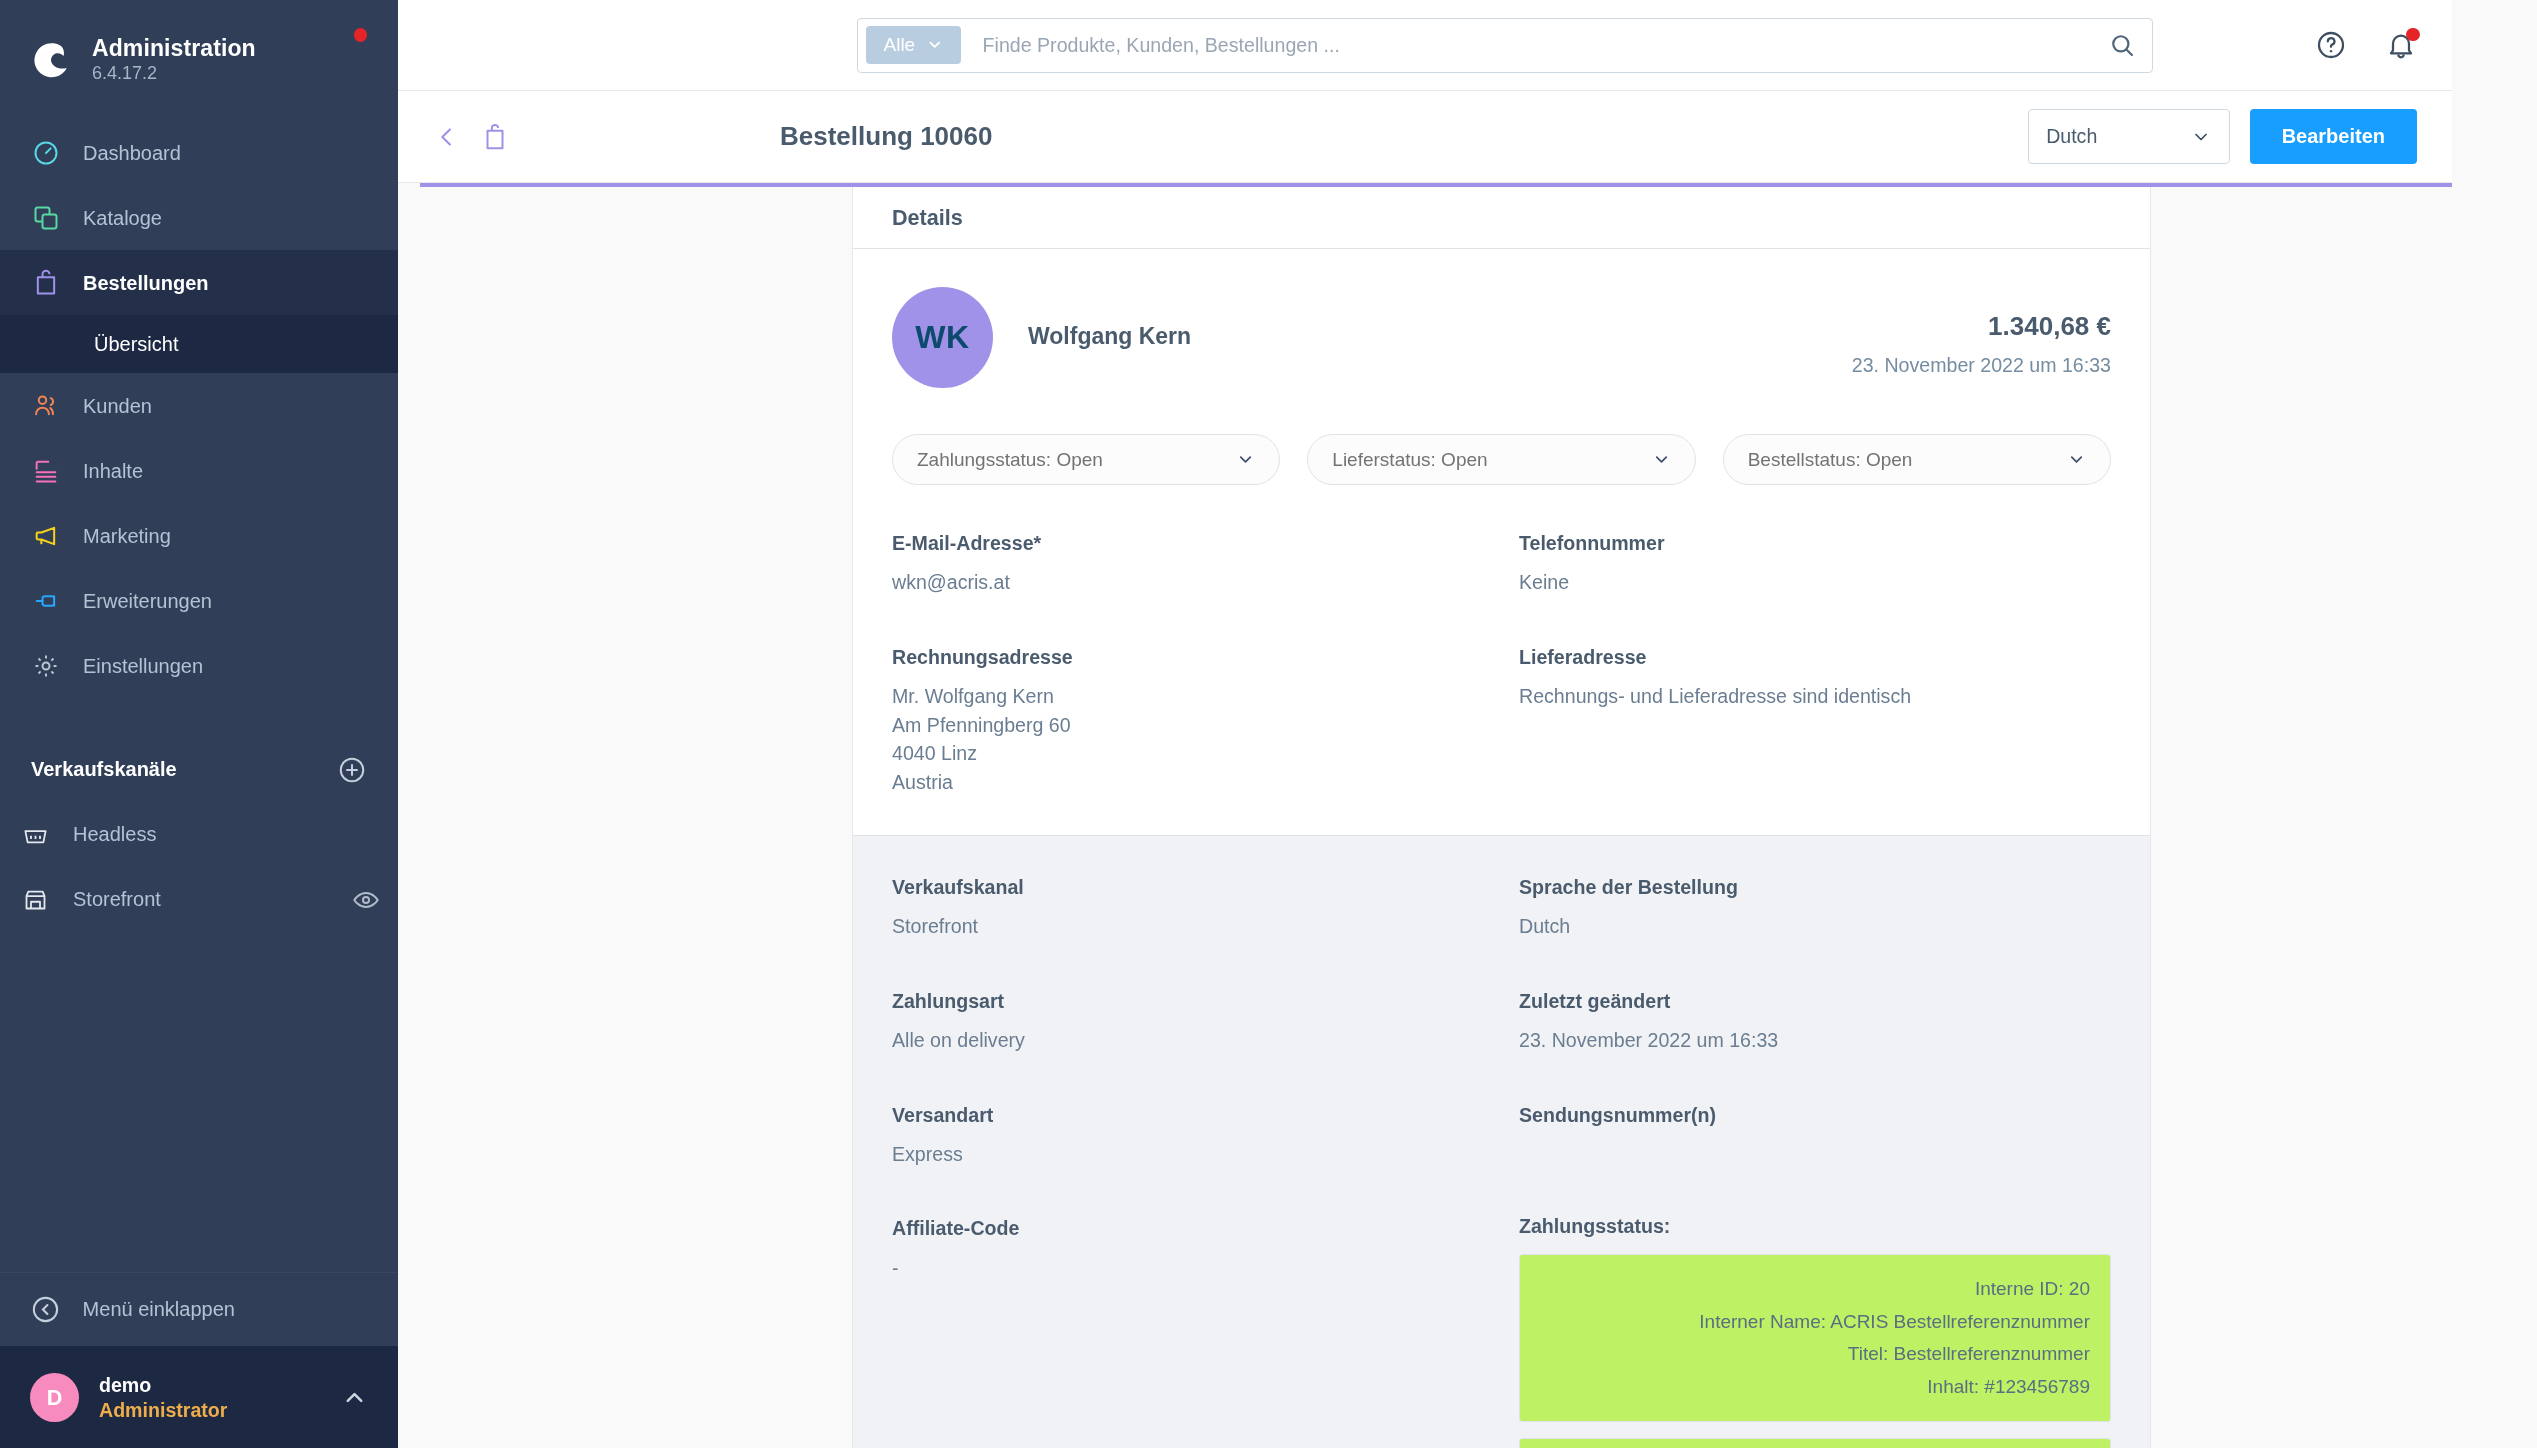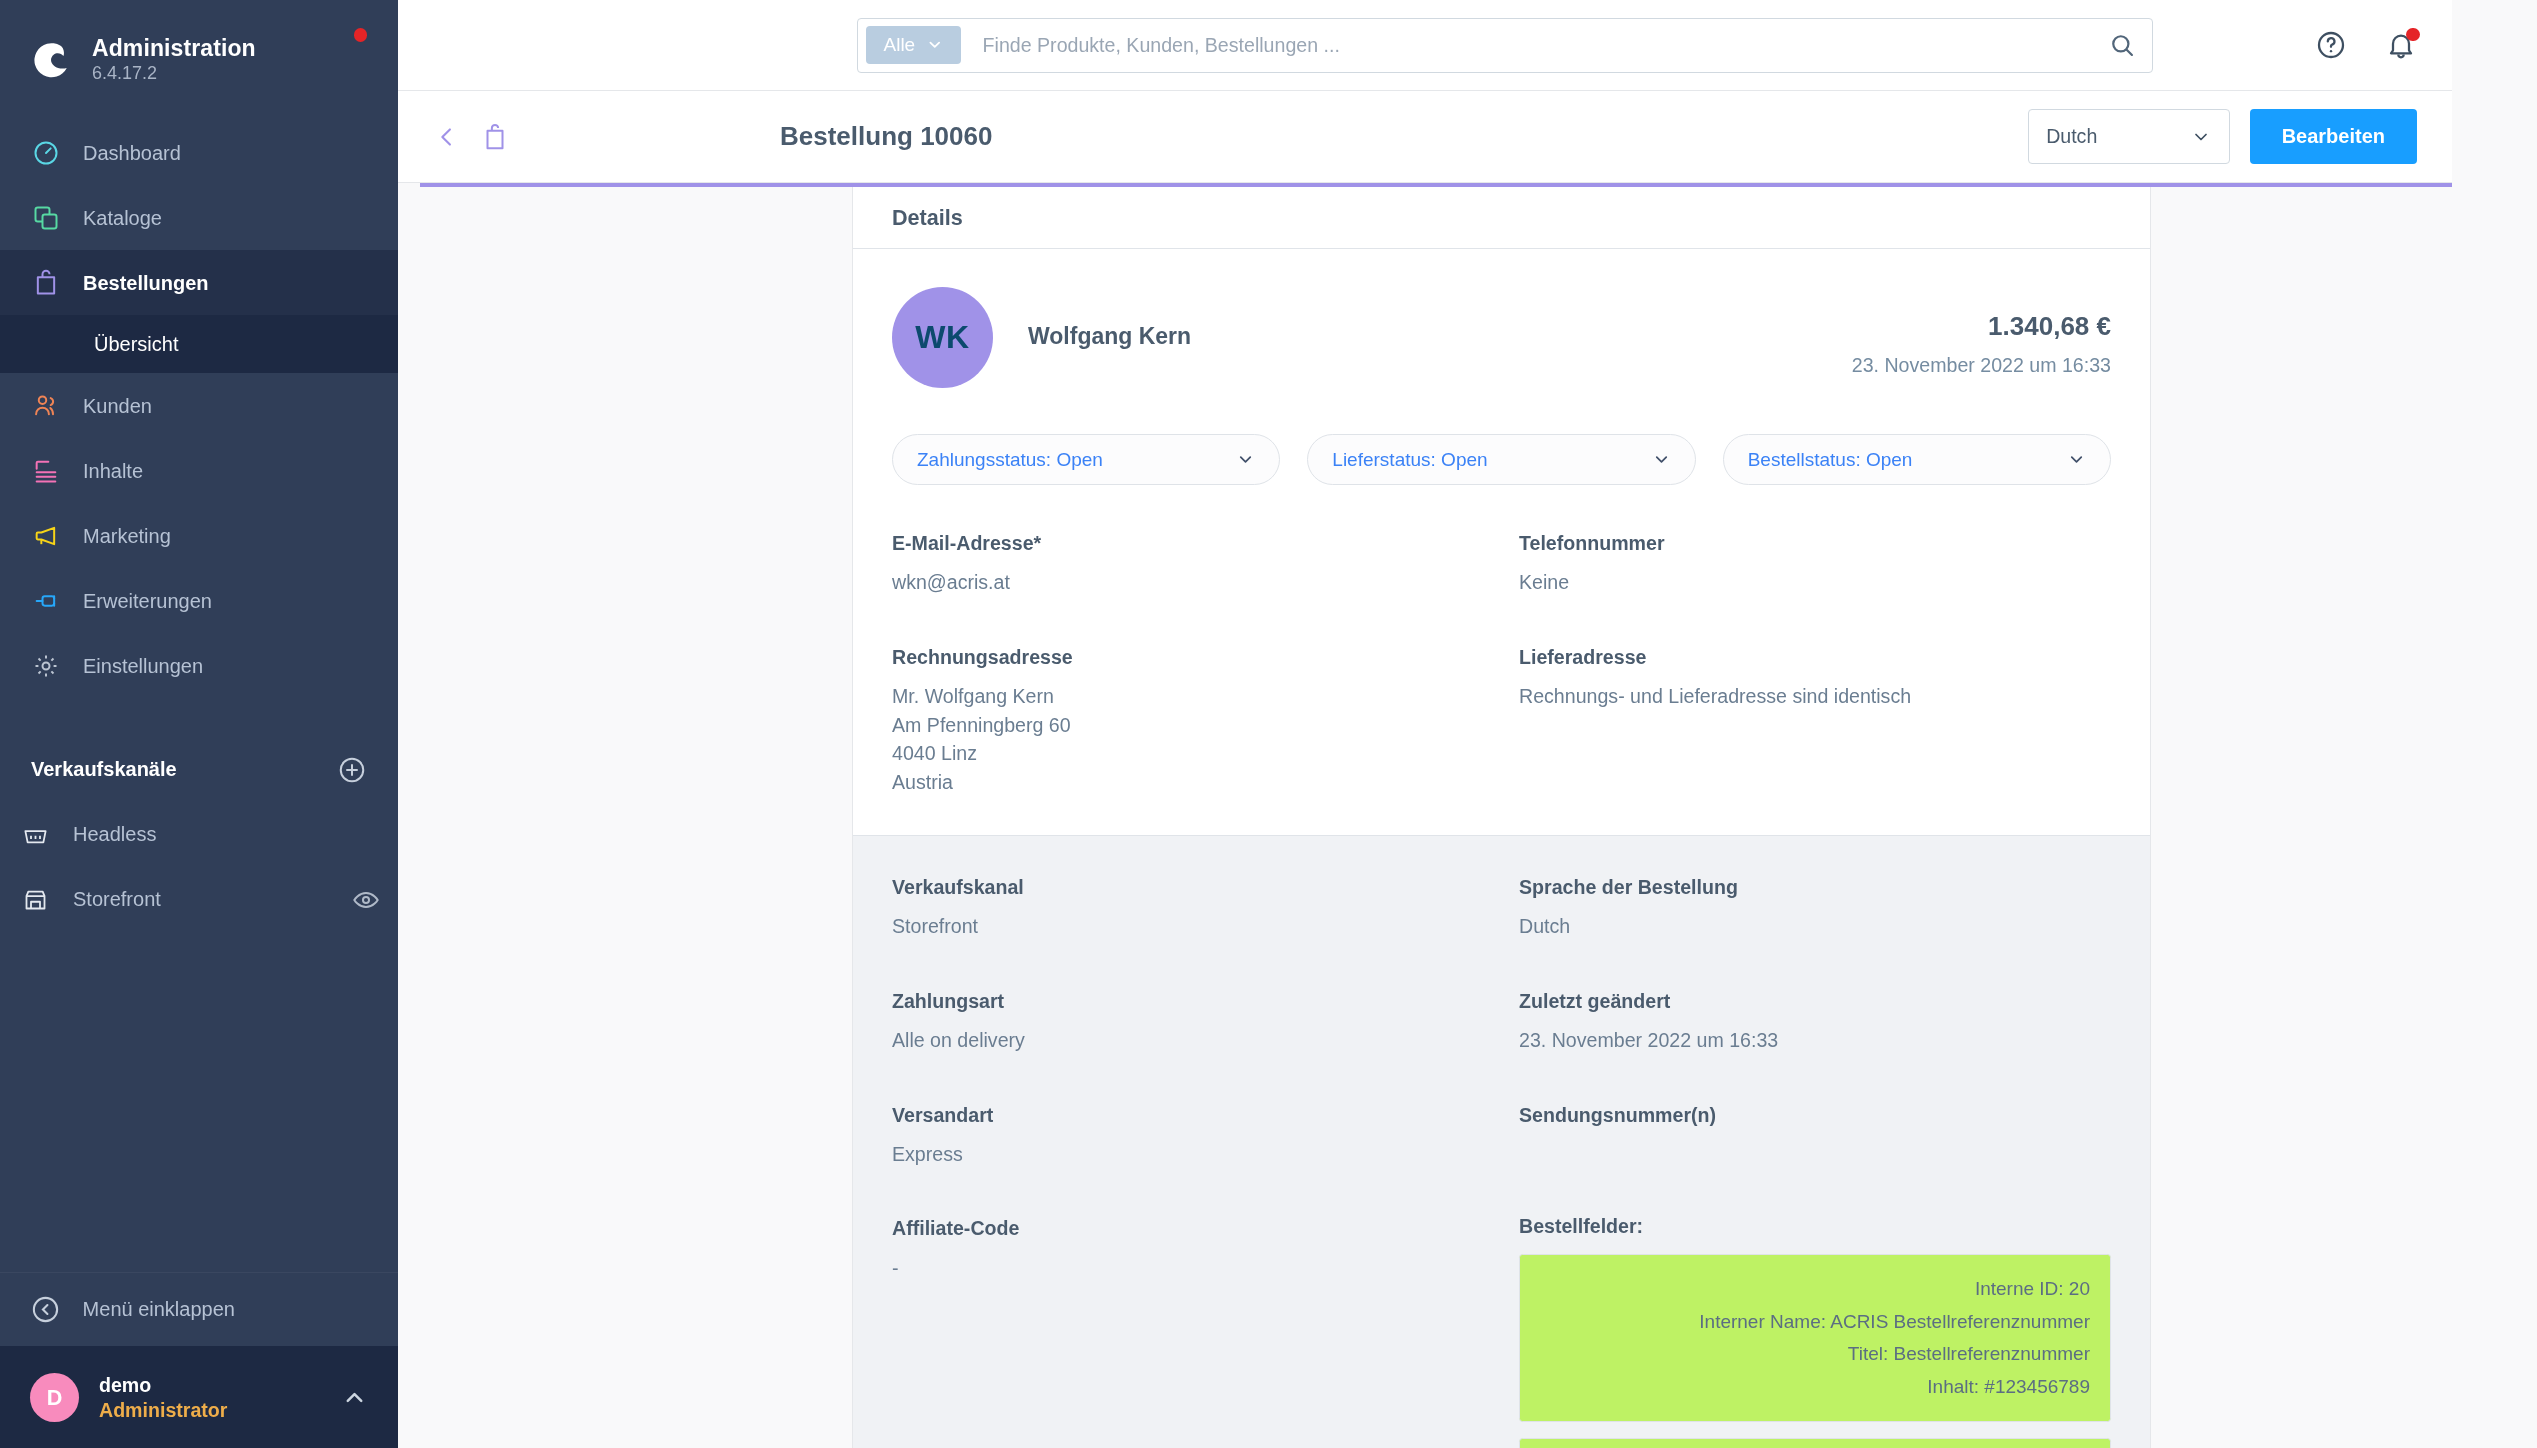--- a/index.html
+++ b/index.html
@@ -207,21 +207,21 @@
   .cust-date { font-size: 19.6px; color:#758ca1; margin-top: 12px; }
 
   .status-row { display: flex; gap: 27px; margin-top: 46px; }
   .status-sel {
     flex: 1; height: 51px;
     border: 0.7px solid #dfe3e8; border-radius: 26px;
     background: #fcfcfd;
     display: flex; align-items: center;
     padding: 0 24px; cursor: pointer;
   }
-  .status-sel span { flex: 1; font-size: 19px; color:#3b82f6; }
+  .status-sel span { flex: 1; font-size: 19px; color:#737373; }
   .status-sel svg { width: 19px; height: 19px; }
 
   .grid2 { display: grid; grid-template-columns: 1fr 1fr; column-gap: 35px; }
   .fld { margin-top: 47px; }
   .fld:first-child, .fld.first { margin-top: 0; }
   .fld-lab { font-size: 19.6px; font-weight: 700; color:#4a5b6d; line-height: 1.35; }
   .fld-val { font-size: 19.6px; color:#6a7d91; margin-top: 12px; line-height: 1.45; }
   .fld-val div { line-height: 1.45; }
 
   .card-meta { padding: 38px 39px 47px 39px; background:#f0f2f5; }
@@ -560,21 +560,21 @@
             <div class="fld">
               <div class="fld-lab">Sendungsnummer(n)</div>
             </div>
 
             <div class="fld">
               <div class="fld-lab">Affiliate-Code</div>
               <div class="fld-val">-</div>
             </div>
 
             <div>
-              <div class="of-label">Bestellfelder:</div>
+              <div class="of-label">Zahlungsstatus:</div>
 
               <div class="of-box">
                 <div class="of-line">Interne ID: 20</div>
                 <div class="of-line">Interner Name: ACRIS Bestellreferenznummer</div>
                 <div class="of-line">Titel: Bestellreferenznummer</div>
                 <div class="of-line">Inhalt: #123456789</div>
               </div>
 
               <div class="of-box">
                 

